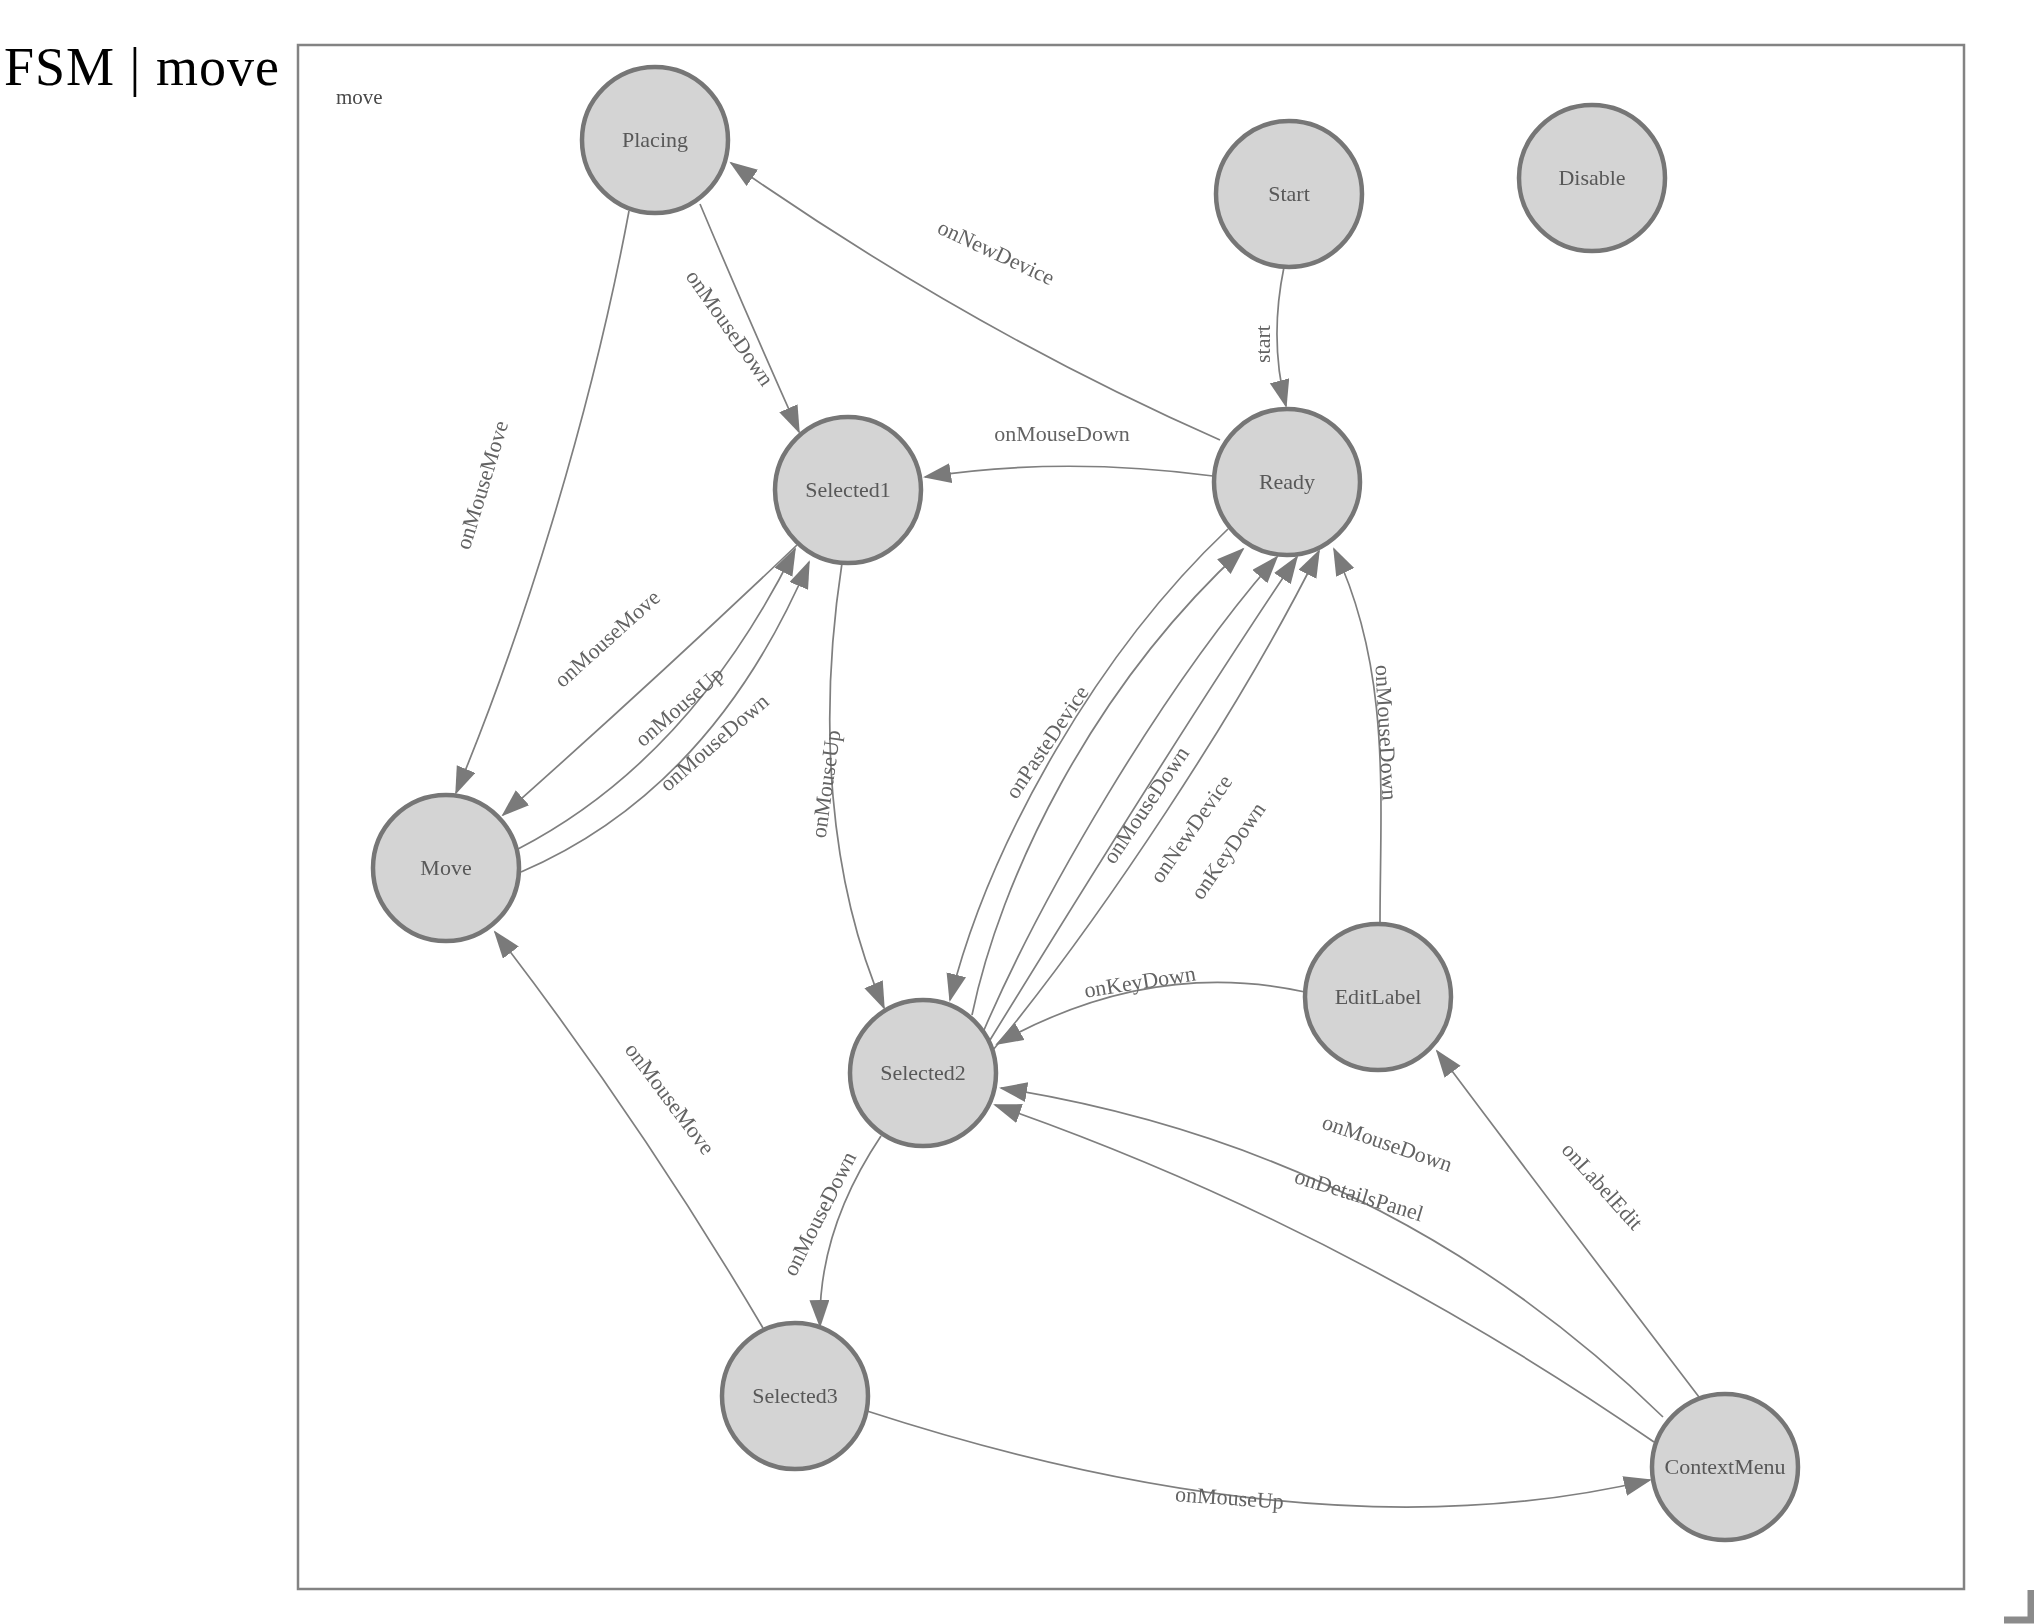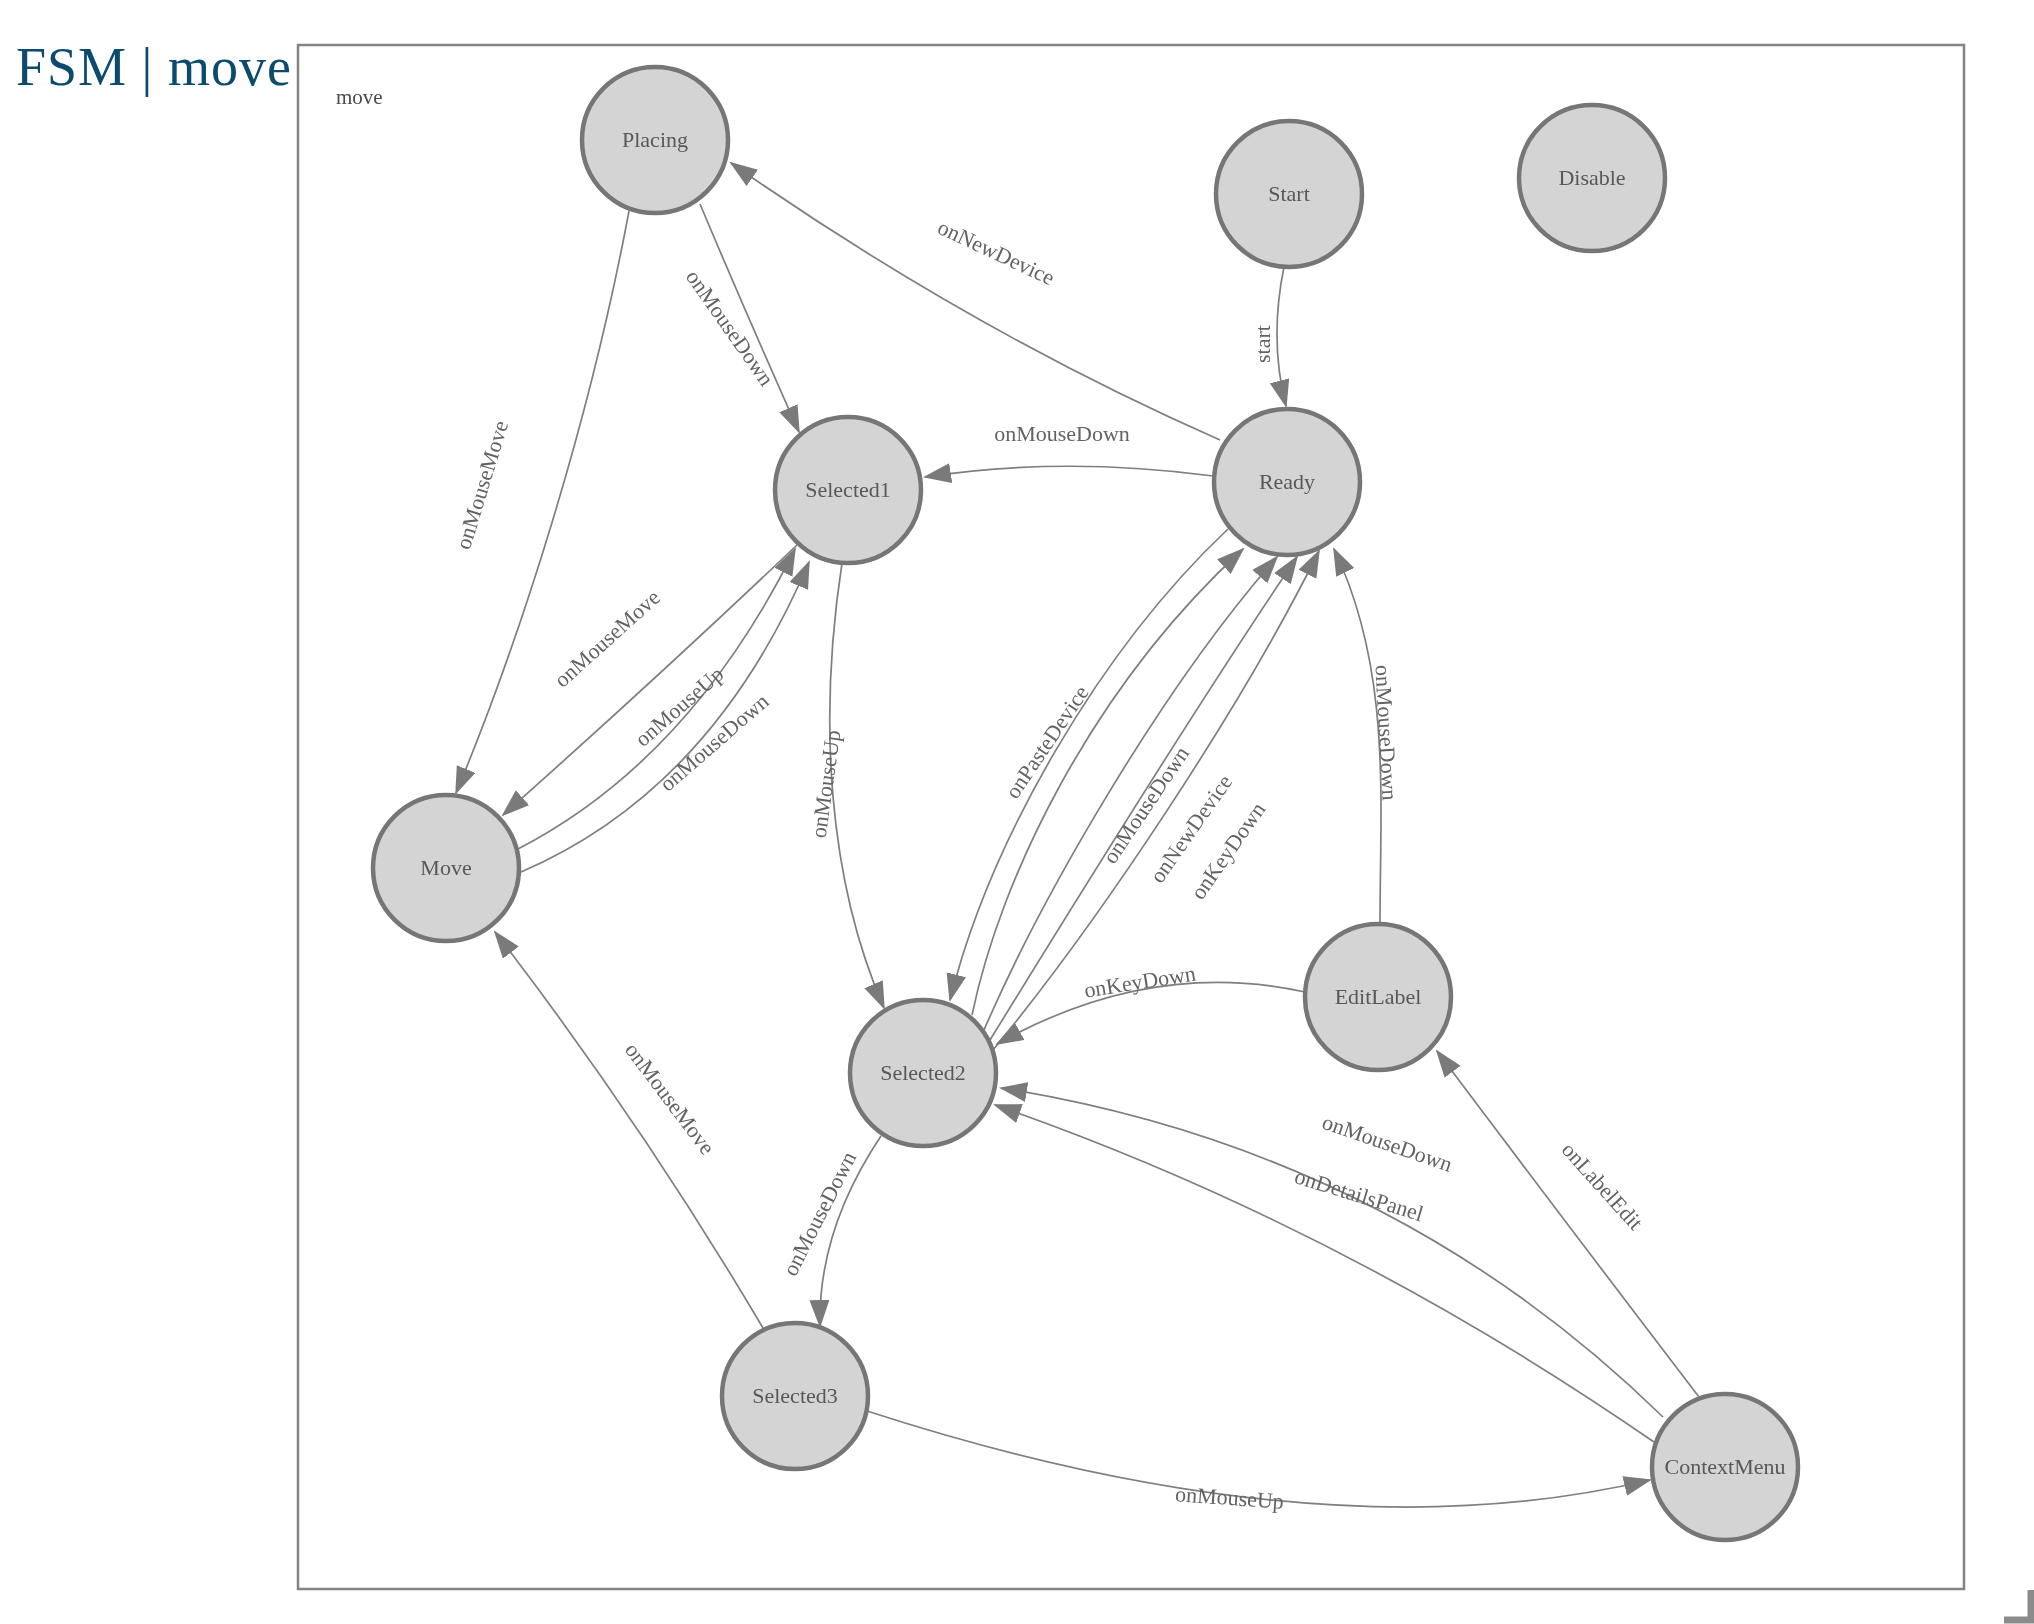--- a/index.html
+++ b/index.html
@@ -7,24 +7,24 @@
     padding: 0;
     width: 2034px;
     height: 1624px;
     background: #ffffff;
     overflow: hidden;
     font-family: "Liberation Serif", "DejaVu Serif", serif;
   }
   .page { position: relative; width: 2034px; height: 1624px; }
   .title {
     position: absolute;
-    left: 16px;
+    left: 4px;
     top: 36px;
     font-size: 54px;
-    color: #0c4a6e;
+    color: #000000;
     letter-spacing: 1px;
     white-space: nowrap;
   }
   svg#diagram { position: absolute; left: 0; top: 0; }
   .canvas-border { fill: #ffffff; stroke: #838383; stroke-width: 2.5; }
   .canvas-label { font-size: 21px; fill: #4a4a4a; }
   .state-circle { fill: #d4d4d4; stroke: #767676; stroke-width: 4.5; }
   .state-label { font-size: 22px; fill: #585858; text-anchor: middle; }
   .edge-path { fill: none; stroke: #7f7f7f; stroke-width: 1.7; }
   .edge-label { font-size: 22px; fill: #636363; text-anchor: middle; }

